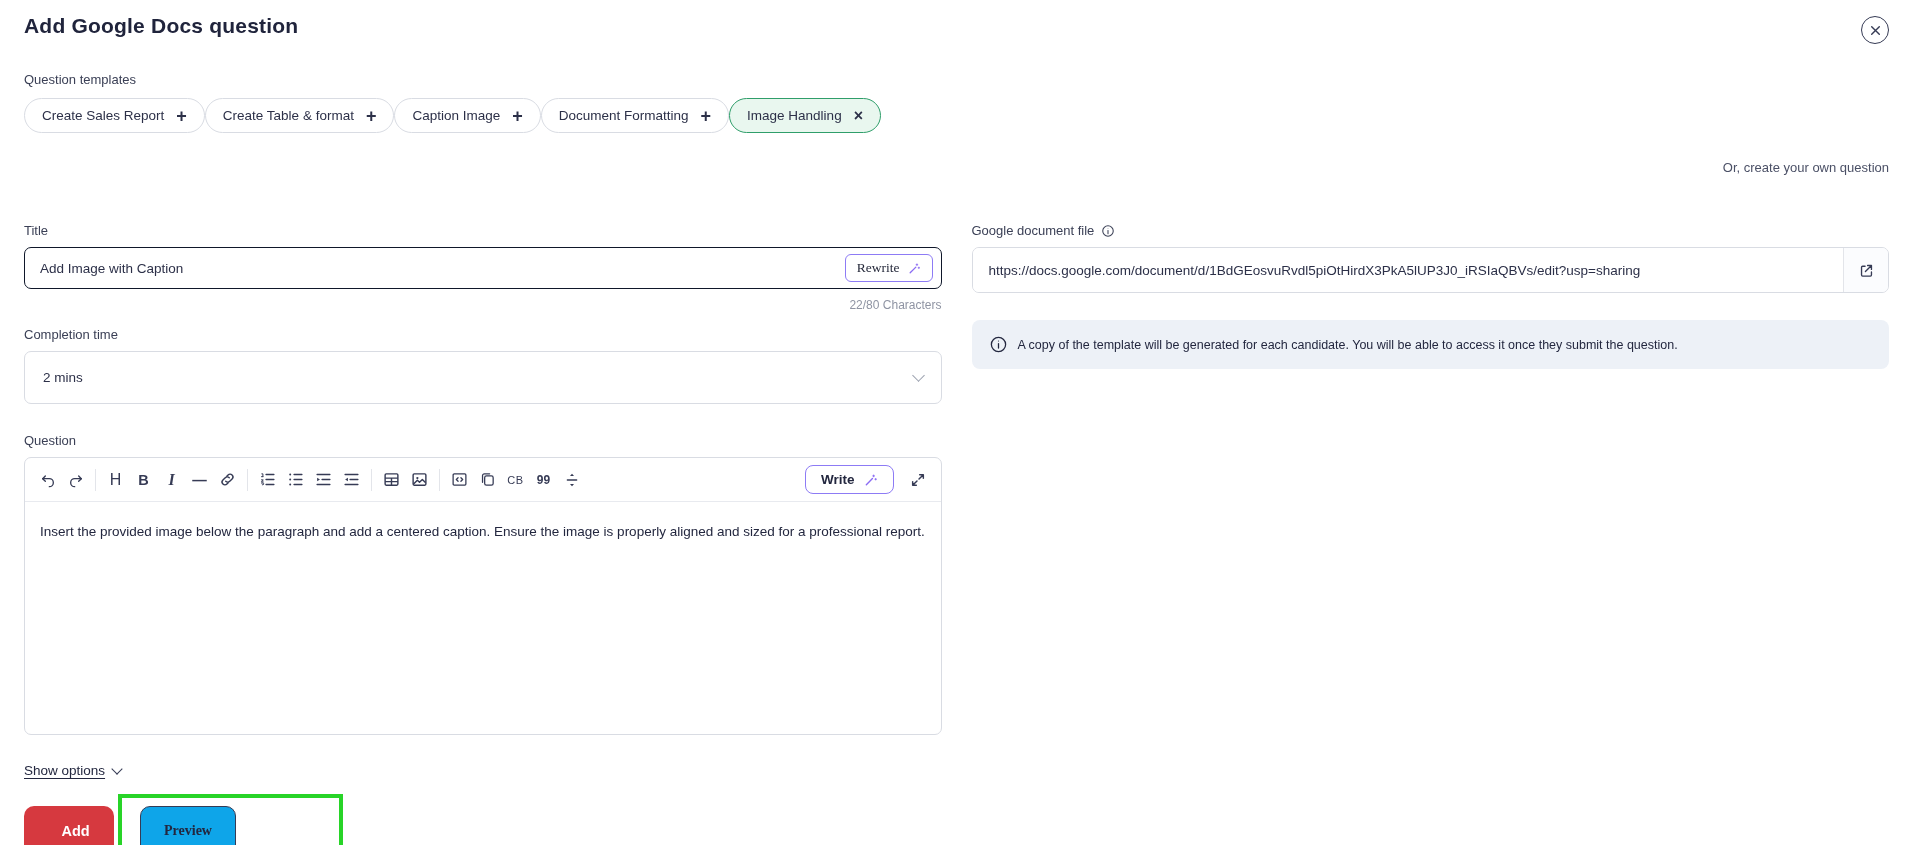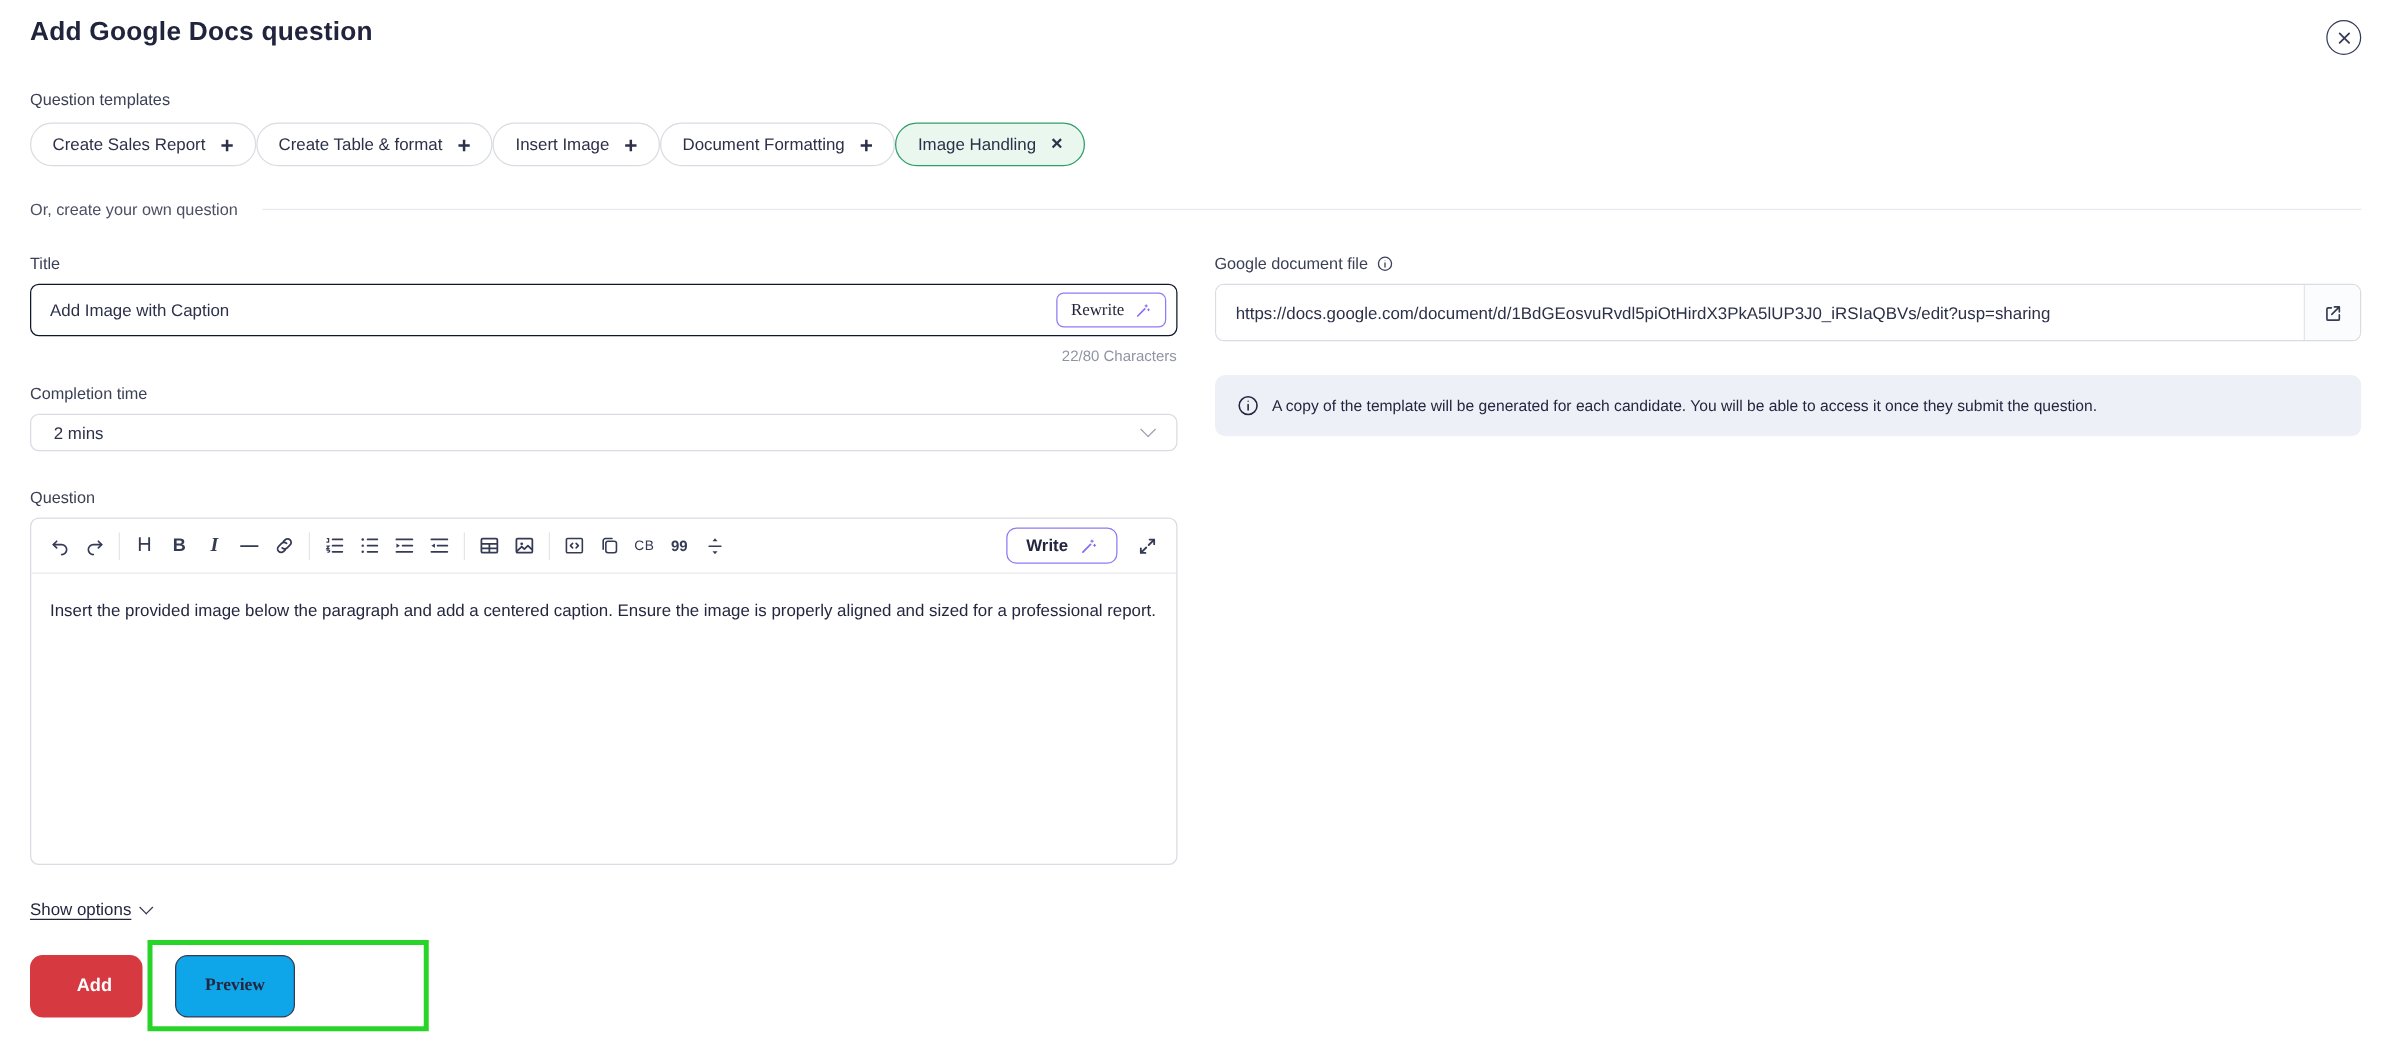--- a/index.html
+++ b/index.html
@@ -16,42 +16,42 @@
   
   .sec-label { font-size: 13px; color: #3b4056; margin: 28px 0 11px; }
   .chips { display: flex; }
   .chip { display: inline-flex; align-items: center; gap: 12px; height: 35px; padding: 0 17px;
     border: 1px solid #d9dce3; border-radius: 18px; background: #fff; font-size: 13.5px; color: #2c3048; cursor: pointer; }
   .chip.selected { border: 1.5px solid #2f9e6a; background: #e9f7ef; }
   .chip .plus { font-size: 18px; font-weight: 700; color: #2c3048; line-height: 1; }
   .chip .x { font-size: 16px; font-weight: 700; color: #2c3048; line-height: 1; }
 
   
-  .own-row { display: flex; align-items: center; gap: 20px; margin: 27px 0 28px; }
+  .own-row { display: flex; align-items: flex-end; gap: 20px; margin: 27px 0 28px; flex-direction: column; }
   .own-row .txt { font-size: 13px; color: #4b5066; white-space: nowrap; }
   .own-row .line { flex: 1; height: 1px; background: #e8eaef; }
 
   
   .cols { display: grid; grid-template-columns: 1fr 1fr; column-gap: 30px; }
 
   .f-label { font-size: 13px; color: #3b4056; margin-bottom: 9px; display: flex; align-items: center; gap: 7px; }
 
   .title-wrap { display: flex; align-items: center; border: 1px solid #0f172a; border-radius: 7px;
     height: 42px; padding: 0 8px 0 15px; gap: 10px; }
   .text-input { border: none; outline: none; flex: 1; font-size: 13.5px; color: #2c3048;
     font-family: "Liberation Sans", sans-serif; background: transparent; }
   .rewrite-btn { display: inline-flex; align-items: center; gap: 8px; border: 1px solid #8d7bf5;
     border-radius: 6px; padding: 5px 11px; background: #fff; cursor: pointer;
     font-family: "Liberation Serif", serif; font-size: 13.5px; color: #1f2335; }
 
   .char-count { text-align: right; font-size: 12px; color: #8f94a3; margin-top: 9px; }
 
   .fld { margin-top: 15px; }
   .select-wrap { display: flex; align-items: center; justify-content: space-between;
-    border: 1px solid #d9dce3; border-radius: 7px; height: 30px; padding: 0 18px;
+    border: 1px solid #d9dce3; border-radius: 7px; height: 53px; padding: 0 18px;
     font-size: 13.5px; color: #2c3048; cursor: pointer; }
   .chev { width: 9px; height: 9px; border-right: 1.6px solid #9aa0ae; border-bottom: 1.6px solid #9aa0ae;
     transform: rotate(45deg); margin-top: -5px; }
 
   .q-fld { margin-top: 29px; }
   .editor { border: 1px solid #d9dce3; border-radius: 7px; height: 278px; display: flex; flex-direction: column; }
   .toolbar { display: flex; align-items: center; padding: 7px 10px; border-bottom: 1px solid #e8eaef; }
   .tb-group { display: flex; align-items: center; gap: 3px; }
   .tb-sep { width: 1px; height: 22px; background: #e3e5ea; margin: 0 7px; }
   .tb-btn { min-width: 25px; height: 26px; display: flex; align-items: center; justify-content: center;
@@ -114,21 +114,21 @@
   <div class="chips">
     <div class="chip">
       <span>Create Sales Report</span>
       <span class="plus">+</span>
     </div>
     <div class="chip">
       <span>Create Table &amp; format</span>
       <span class="plus">+</span>
     </div>
     <div class="chip">
-      <span>Insert Image</span>
+      <span>Caption Image</span>
       <span class="plus">+</span>
     </div>
     <div class="chip">
       <span>Document Formatting</span>
       <span class="plus">+</span>
     </div>
     <div class="chip selected">
       <span>Image Handling</span>
       <span class="x">×</span>
     </div>

